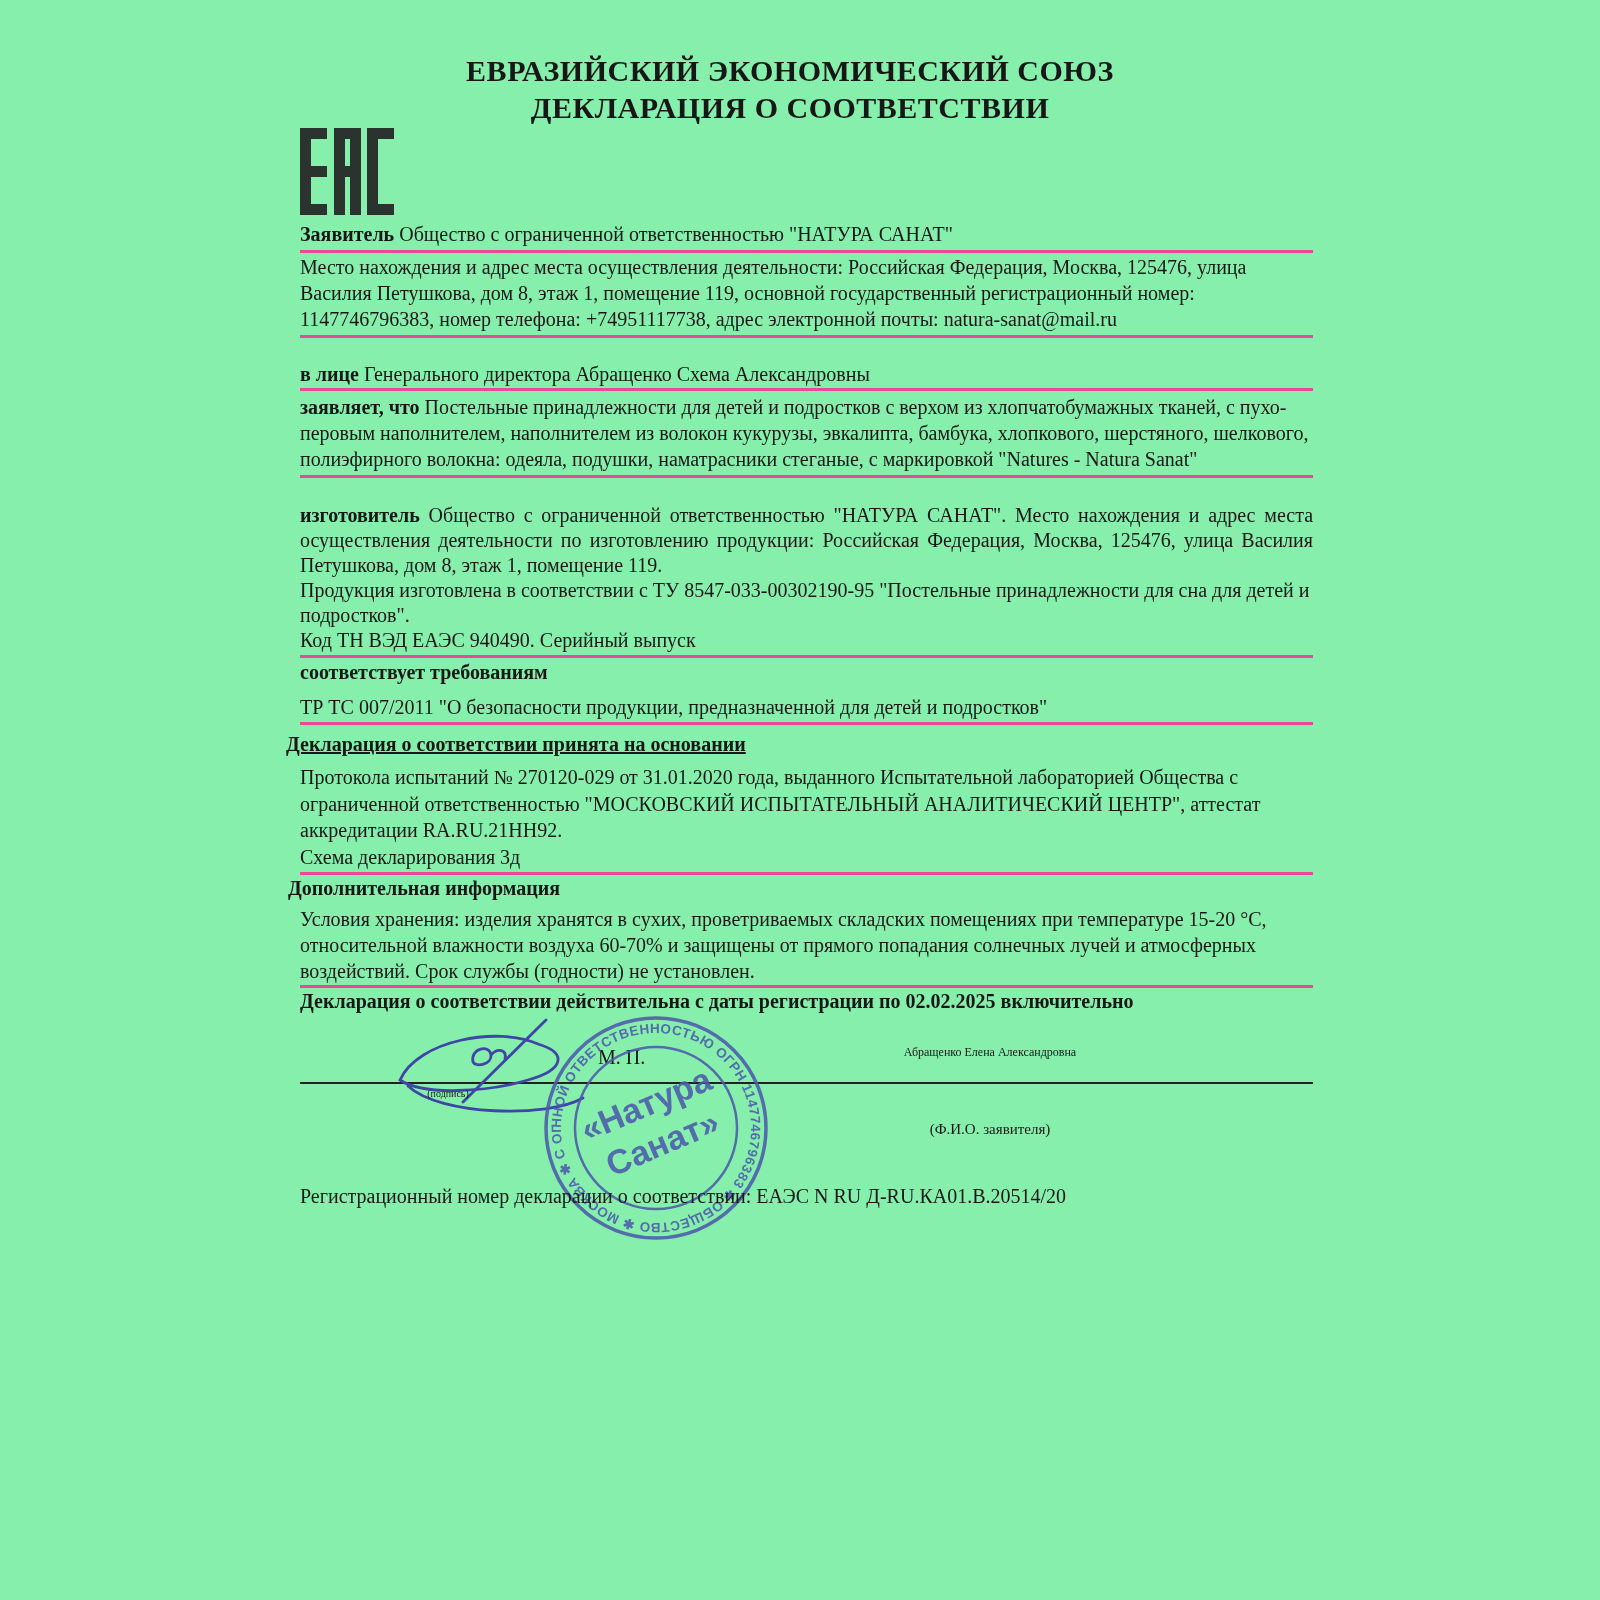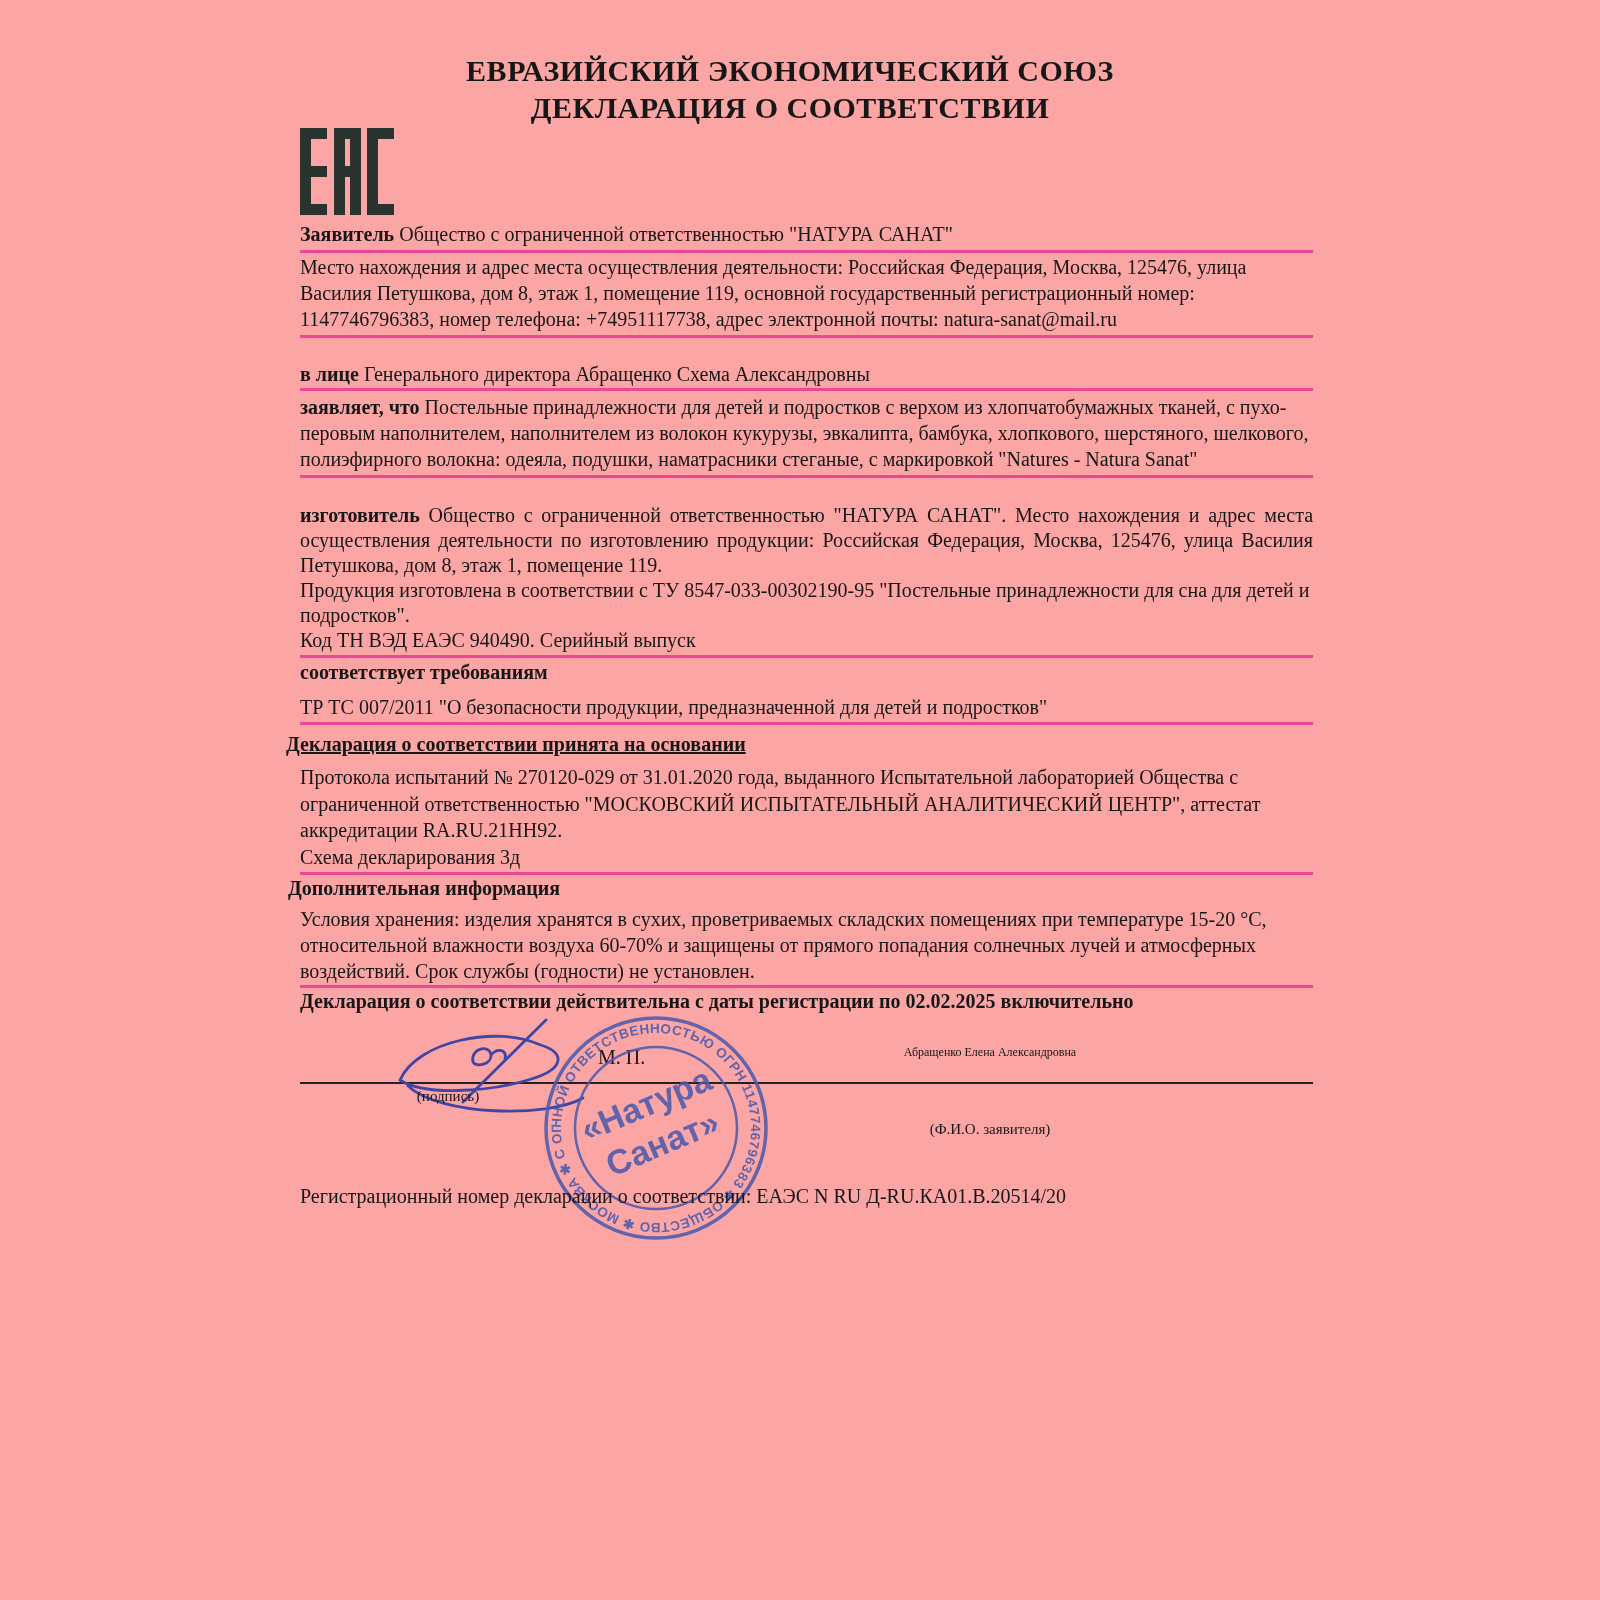--- a/index.html
+++ b/index.html
@@ -1,19 +1,19 @@
 <!DOCTYPE html>
 <html><head>
 <meta charset="utf-8">
 <style>
   html,body{margin:0;padding:0;background:#ffffff;}
   #page{
     position:relative;
     width:1600px;height:1600px;
-    background:#fca5a5;
+    background:#86efac;
     font-family:"Liberation Serif","DejaVu Serif",serif;
     color:#171717;
     overflow:hidden;
   }
   .abs{position:absolute;}
   .rule{border-bottom:3px solid #ec4899;}
   .title{
     left:280px;top:52px;width:1020px;
     text-align:center;
     font-weight:bold;font-size:30px;line-height:37px;letter-spacing:.5px;
@@ -37,21 +37,21 @@
   #sec-basis p{margin:0;}
   #sec-additional-label{left:288px;top:874px;width:1013px;line-height:28px;}
   #sec-additional{left:300px;top:905px;width:1013px;line-height:26px;padding:1px 0 1px 0;}
   #sec-validity{left:300px;top:987px;width:1013px;line-height:28px;font-weight:bold;}
   
   #sig-rule{left:300px;top:1082px;width:1013px;height:0;border-bottom:2px solid #222;}
   #sig-svg{left:378px;top:1000px;}
   #stamp-svg{left:534px;top:1006px;opacity:.88;}
   #mp-label{left:598px;top:1046px;width:90px;font-size:20px;}
   #signatory-name{left:700px;top:1045px;width:580px;text-align:center;font-size:12px;}
-  #sig-caption{left:368px;top:1088px;width:160px;text-align:center;font-size:15px;}
+  #sig-caption{left:368px;top:1088px;width:160px;text-align:center;font-size:10px;}
   #name-caption{left:700px;top:1089px;width:580px;text-align:center;font-size:15px;margin-top:32px;}
   #sec-regnumber{left:300px;top:1162px;width:1100px;font-weight:normal;line-height:29px;margin-top:20px;}
   #sec-regdate{left:300px;top:1202px;width:1100px;font-weight:bold;line-height:29px;}
   #eac-logo{left:300px;top:128px;}
 </style>
 </head>
 <body>
 
 <div id="page">
 

